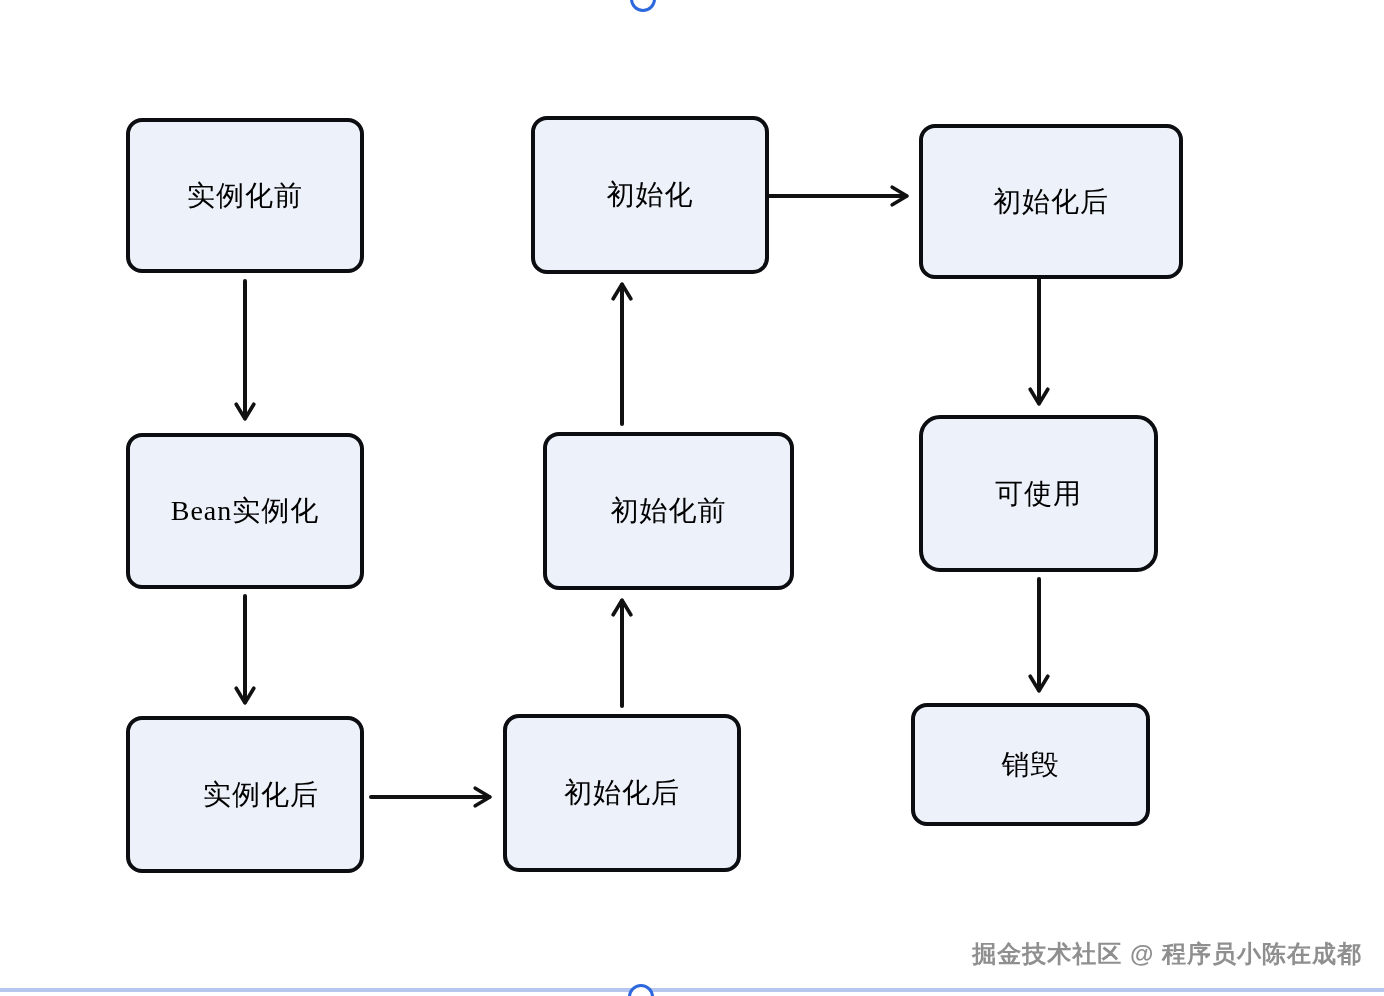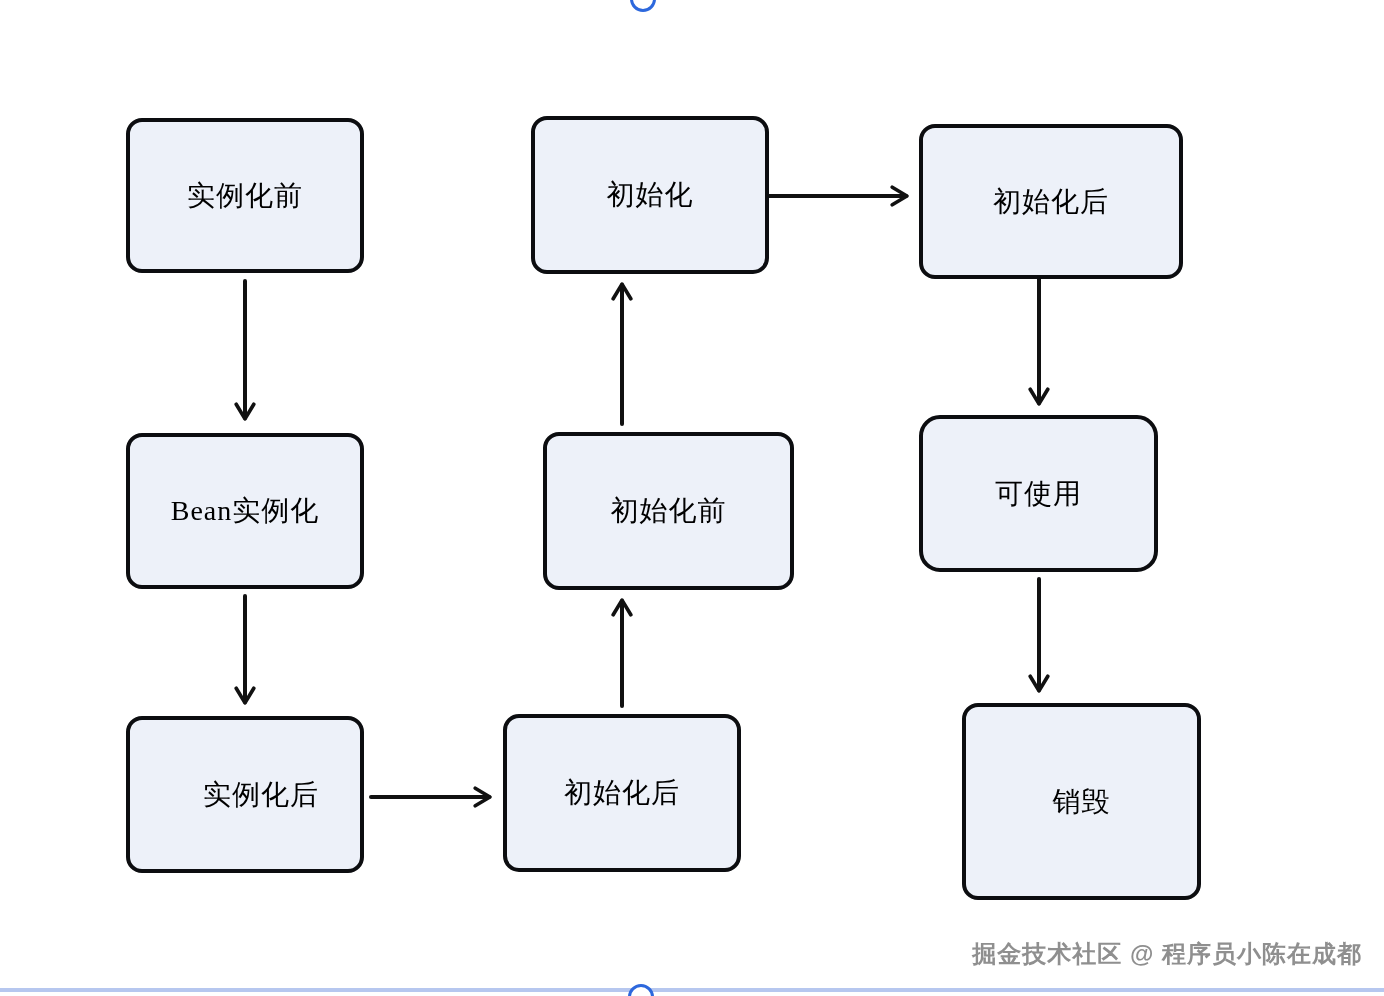--- a/index.html
+++ b/index.html
@@ -29,21 +29,21 @@
   }
   
   .n1 { left:126px; top:118px; width:238px; height:155px; }
   .n2 { left:126px; top:433px; width:238px; height:156px;font-family:Liberation Serif, serif; }
   .n3 { left:126px; top:716px; width:238px; height:157px;padding-left:32px; }
   .n4 { left:503px; top:116px; width:238px; height:158px;margin-left:28px; }
   .n5 { left:503px; top:432px; width:251px; height:158px;margin-left:40px; }
   .n6 { left:503px; top:714px; width:238px; height:158px; }
   .n7 { left:919px; top:124px; width:264px; height:155px; }
   .n8 { left:919px; top:415px; width:239px; height:157px;border-radius:21px; }
-  .n9 { left:962px; top:703px; width:239px; height:197px; }
+  .n9 { left:911px; top:703px; width:239px; height:123px; }
 
   svg.edges {
     position: absolute;
     left: 0; top: 0;
     width: 1384px; height: 996px;
     pointer-events: none;
   }
   svg.edges path.edge {
     stroke: #111111;
     stroke-width: 4;

